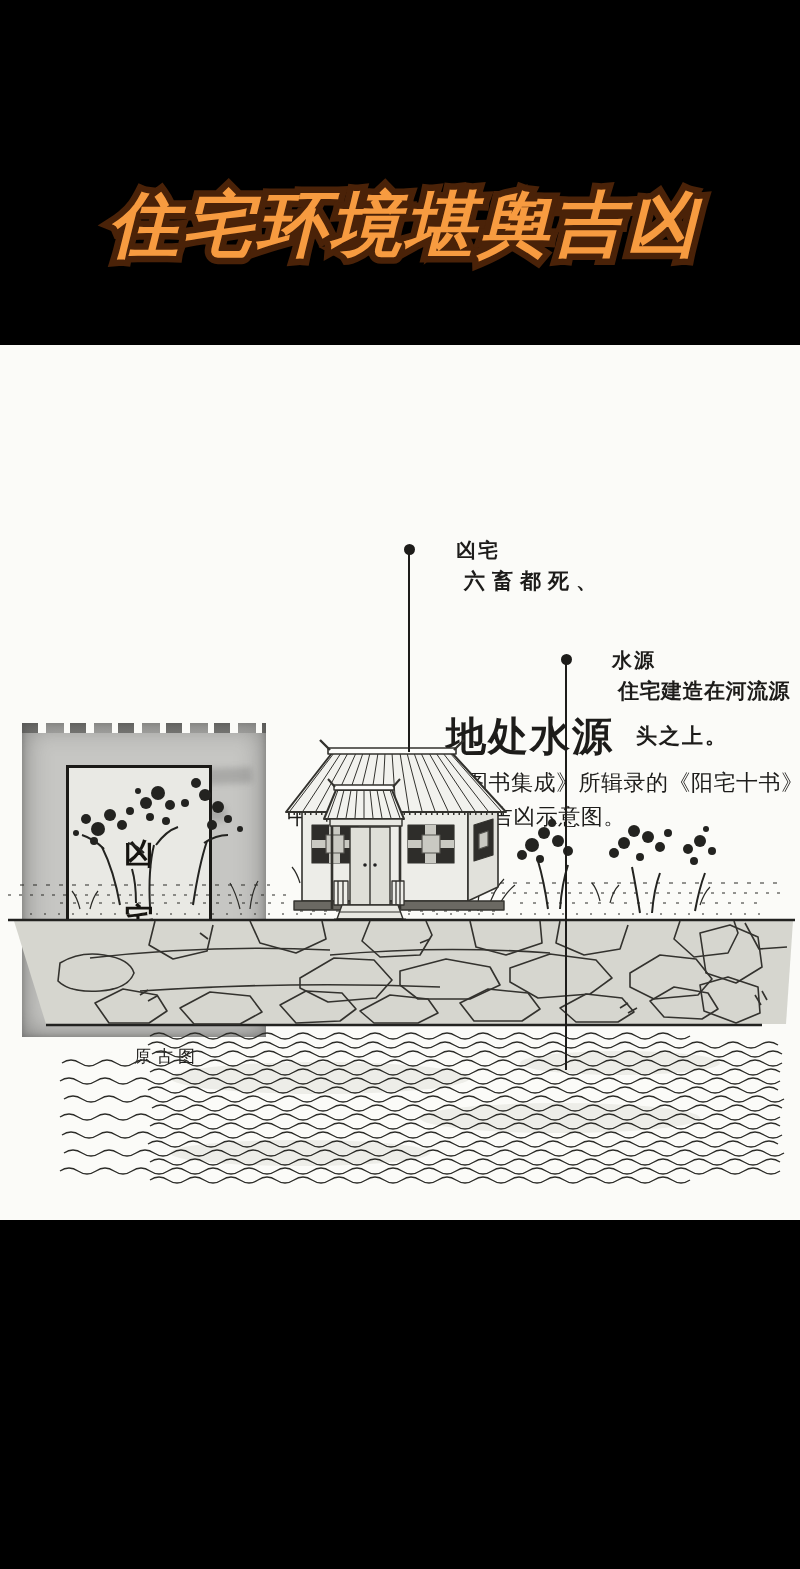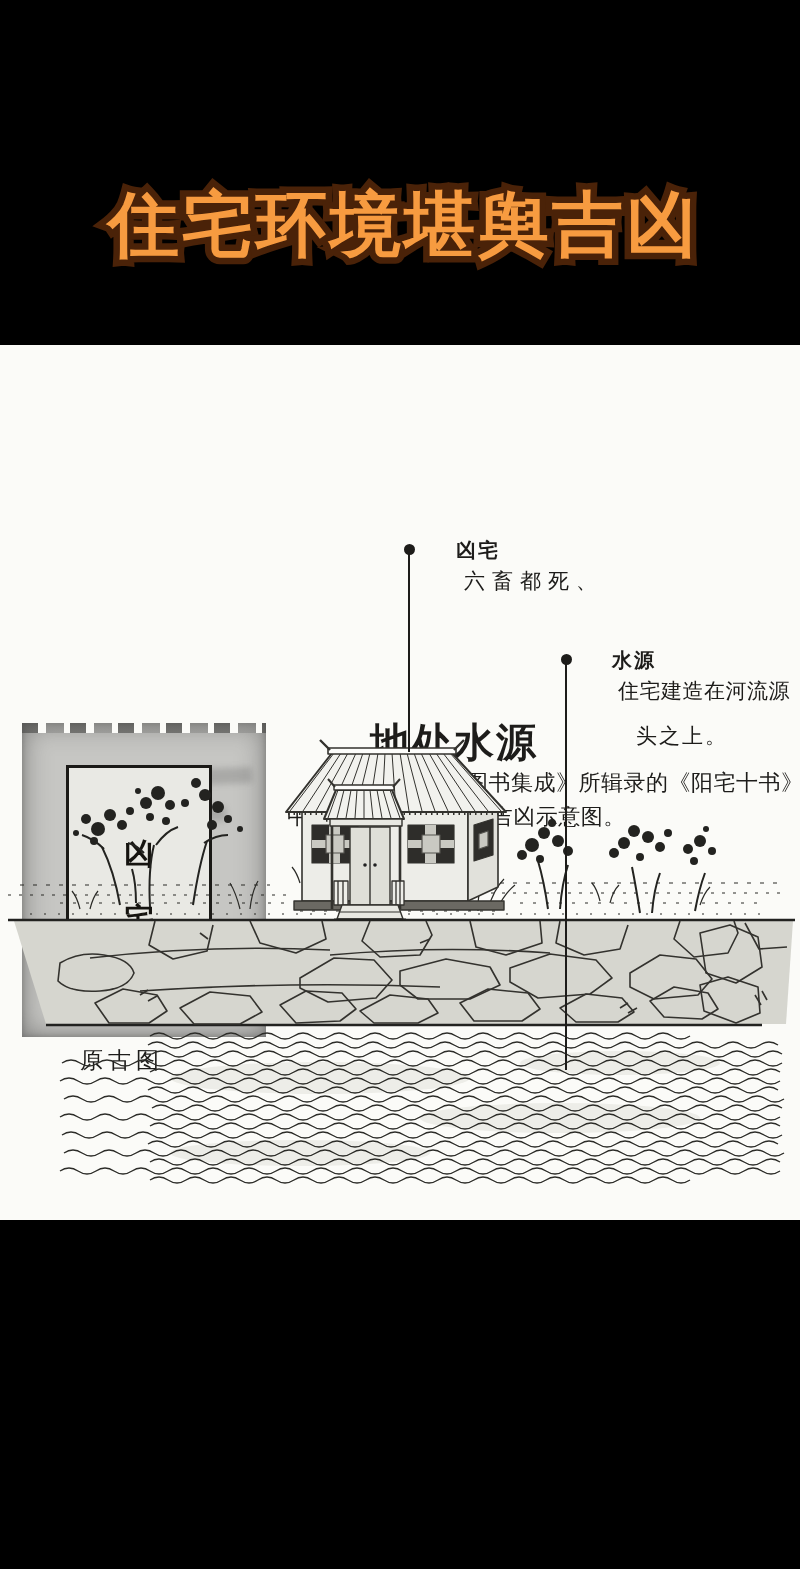--- a/index.html
+++ b/index.html
@@ -1,53 +1,53 @@
 <!DOCTYPE html>
 <html><head>
 <meta charset="utf-8">
 <style>
   html,body{margin:0;padding:0;background:#000;}
   .page{position:relative;width:800px;height:1569px;background:#000;overflow:hidden;
         font-family:"DejaVu Sans","Liberation Sans",sans-serif;}
   
   .banner-title{position:absolute;top:184px;left:8px;right:0;text-align:center;
     font-size:71px;line-height:1.15;font-weight:900;letter-spacing:3px;
-    color:#f79b40;z-index:0;white-space:nowrap;}
+    color:#f79b40;z-index:0;white-space:nowrap;font-style:italic;}
   .banner-title::before{content:attr(data-text);position:absolute;left:0;right:0;top:0;
     color:#4a2208;-webkit-text-stroke:13px #4a2208;z-index:-1;
     text-shadow:4px 0 0 #4a2208,-4px 0 0 #4a2208,0 4px 0 #4a2208,0 -4px 0 #4a2208,
       3px 3px 0 #4a2208,-3px 3px 0 #4a2208,3px -3px 0 #4a2208,-3px -3px 0 #4a2208;}
   
   .figure-area{position:absolute;top:345px;left:0;width:800px;height:875px;
     background:#fbfbf8;color:#1d1c1a;overflow:hidden;}
-  .fig-heading{position:absolute;top:364px;left:370px;width:320px;text-align:left;
-    font-size:40px;font-weight:900;letter-spacing:2px;white-space:nowrap;margin-top:6px;}
+  .fig-heading{position:absolute;top:364px;left:370px;width:320px;text-align:center;
+    font-size:40px;font-weight:900;letter-spacing:2px;white-space:nowrap;}
   .intro{position:absolute;left:287px;top:421px;font-size:22px;line-height:34px;
     letter-spacing:.5px;}
   .intro .l1{display:block;white-space:nowrap;text-indent:2em;}
   .intro .l2{display:block;white-space:nowrap;}
   
   .scan{position:absolute;left:22px;top:378px;width:244px;height:314px;
     background:#c6c6c3;box-shadow:inset 0 0 28px rgba(70,70,70,.6), inset 0 0 6px rgba(90,90,90,.5);}
   .scan .torn{position:absolute;left:0;top:0;width:100%;height:10px;
     background:repeating-linear-gradient(90deg,rgba(60,60,58,.55) 0 16px,#fbfbf8 16px 24px,rgba(120,120,118,.4) 24px 42px,#fbfbf8 42px 48px);}
   .ghost{position:absolute;background:rgba(95,95,95,.28);filter:blur(3px);border-radius:3px;}
   .inner-rect{position:absolute;left:44px;top:42px;width:140px;height:222px;
     background:#e9e9e4;border:3px solid #1a1916;display:flex;flex-direction:column;
     align-items:center;justify-content:center;gap:24px;transform:translateZ(0);}
   .inner-rect span{font-family:"DejaVu Serif","Liberation Serif",serif;
     font-size:30px;font-weight:700;color:#15130f;transform:translateY(8px);}
-  .scan-caption{position:absolute;left:80px;top:700px;width:120px;text-align:left;
-    font-size:23px;letter-spacing:5px;font-family:"DejaVu Serif","Liberation Serif",serif;
+  .scan-caption{position:absolute;left:80px;top:700px;width:120px;text-align:right;
+    font-size:17px;letter-spacing:5px;font-family:"DejaVu Serif","Liberation Serif",serif;
     white-space:nowrap;}
   
   .dot{position:absolute;width:11px;height:11px;border-radius:50%;background:#1d1c1a;z-index:5;}
   .leader{position:absolute;width:2px;background:#1d1c1a;z-index:4;}
   .co-label{position:absolute;font-size:20px;font-weight:600;letter-spacing:2px;white-space:nowrap;z-index:5;margin-left:28px;}
-  .co-desc{position:absolute;font-size:21px;line-height:31px;z-index:5;}
+  .co-desc{position:absolute;font-size:21px;line-height:31px;z-index:5;font-weight:bold;}
   .co-desc .l1{display:block;white-space:nowrap;}
   .co-desc .l2{display:block;white-space:nowrap;}
   .co-a .l1{padding-left:46px;letter-spacing:7px;}
   .co-a .l2{letter-spacing:3px;}
   .co-b .l1{padding-left:44px;letter-spacing:.5px;}
   .co-b .l2{letter-spacing:2px;margin-top:14px;}
   
   .illus{position:absolute;left:0;top:388px;z-index:1;}
 </style>
 </head>

